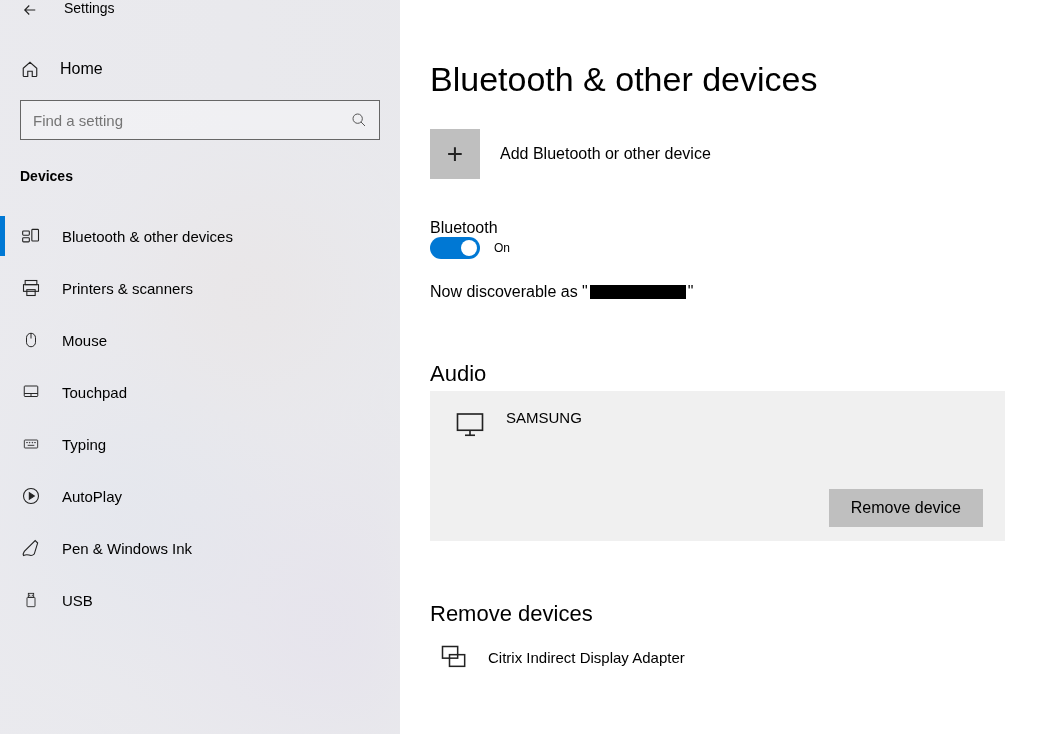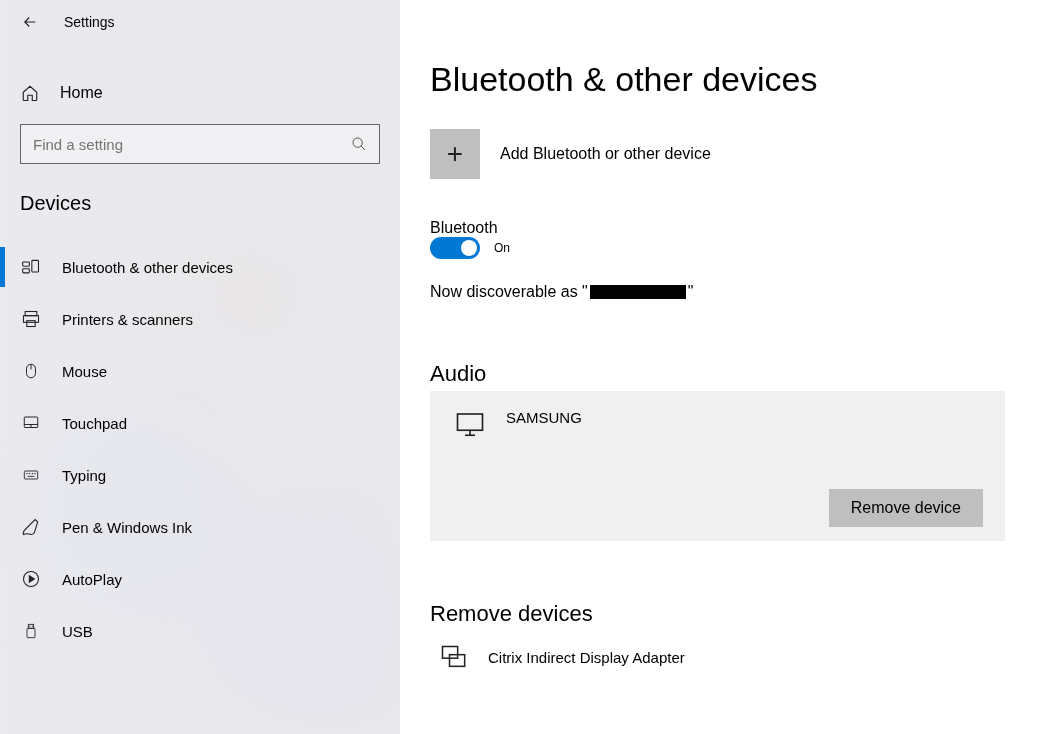--- a/index.html
+++ b/index.html
@@ -27,22 +27,22 @@
       inset: 0;
       background:
         radial-gradient(circle at 60% 40%, rgba(255,200,150,0.25), transparent 30%),
         radial-gradient(circle at 30% 70%, rgba(150,200,255,0.25), transparent 30%),
         radial-gradient(circle at 80% 85%, rgba(200,150,255,0.2), transparent 30%);
       filter: blur(30px);
       z-index: -1;
     }
     .header-row {
       display: flex;
-      align-items: center;
-      padding: 12px 20px;
+      align-items: flex-start;
+      padding: 0 20px;
       gap: 24px;
     }
     .back-arrow {
       width: 20px;
       height: 20px;
       display: flex;
       align-items: center;
       justify-content: center;
       cursor: pointer;
     }
@@ -75,22 +75,22 @@
     }
     .search-input {
       border: none;
       background: transparent;
       outline: none;
       font-size: 15px;
       width: 90%;
       color: #555;
     }
     .section-heading {
-      font-size: 20px;
-      font-weight: 400;
+      font-size: 14px;
+      font-weight: 700;
       padding: 16px 20px;
     }
     .nav-list {
       margin-top: 10px;
     }
     .nav-item {
       display: flex;
       align-items: center;
       padding: 15px 20px;
       gap: 20px;
@@ -295,33 +295,33 @@
             <circle cx="14" cy="10" r="0.5" fill="#222"></circle>
             <circle cx="18" cy="10" r="0.5" fill="#222"></circle>
             <line x1="7" y1="14" x2="17" y2="14"></line>
           </svg>
       </div>
       <div class="nav-label">Typing</div>
     </div>
     <div class="nav-item">
       <div class="icon-slot">
         <svg width="20" height="20" viewBox="0 0 24 24" fill="none" stroke="#222" stroke-width="1.3">
-            <path d="M3 21s2-1 4-1 3 1 5 1 4-2 4-2L20 6l-3-3L4 16s-2 3-1 5z"></path>
-          </svg>
-      </div>
-      <div class="nav-label">Pen &amp; Windows Ink</div>
-    </div>
-    <div class="nav-item">
-      <div class="icon-slot">
-        <svg width="20" height="20" viewBox="0 0 24 24" fill="none" stroke="#222" stroke-width="1.3">
             <circle cx="12" cy="12" r="9"></circle>
             <path d="M10 8l6 4-6 4z" fill="#222"></path>
           </svg>
       </div>
       <div class="nav-label">AutoPlay</div>
+    </div>
+    <div class="nav-item">
+      <div class="icon-slot">
+        <svg width="20" height="20" viewBox="0 0 24 24" fill="none" stroke="#222" stroke-width="1.3">
+            <path d="M3 21s2-1 4-1 3 1 5 1 4-2 4-2L20 6l-3-3L4 16s-2 3-1 5z"></path>
+          </svg>
+      </div>
+      <div class="nav-label">Pen &amp; Windows Ink</div>
     </div>
     <div class="nav-item">
       <div class="icon-slot">
         <svg width="16" height="20" viewBox="0 0 24 24" fill="none" stroke="#222" stroke-width="1.3">
             <rect x="8" y="2" width="8" height="6"></rect>
             <rect x="6" y="8" width="12" height="14" rx="1"></rect>
             <line x1="10" y1="4" x2="10" y2="6"></line>
             <line x1="14" y1="4" x2="14" y2="6"></line>
           </svg>
       </div>

